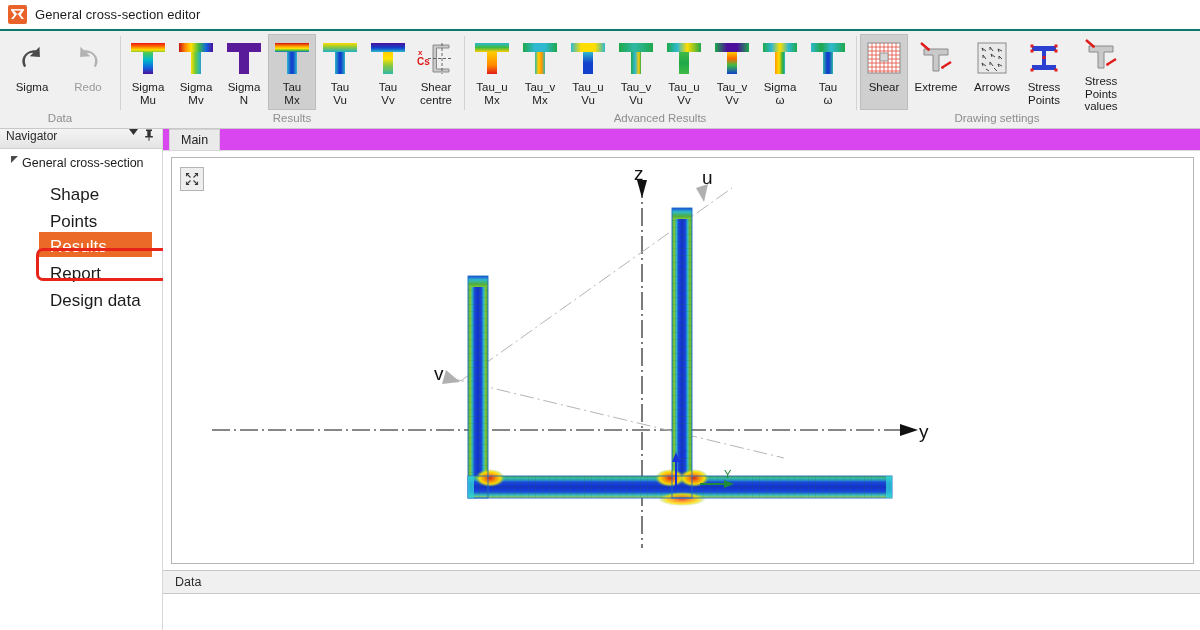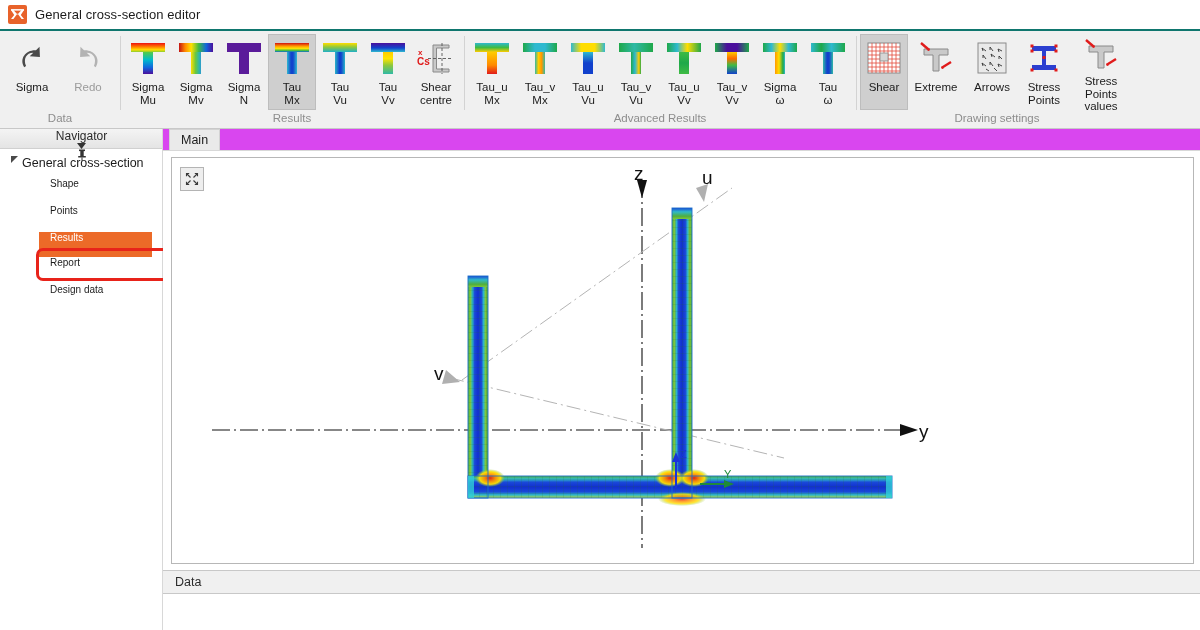--- a/index.html
+++ b/index.html
@@ -130,42 +130,41 @@
     background: #ffffff;
     border-right: 1px solid #d8d8d8;
     display: flex;
     flex-direction: column;
   }
   #nav-header {
     height: 20px;
     background: linear-gradient(#f4f4f4, #e4e4e4);
     border-bottom: 1px solid #d0d0d0;
     display: flex;
-    align-items: center;
+    align-items: flex-start;
     padding: 0 5px 0 6px;
     font-size: 12px;
     color: #2b2b2b;
-    flex-direction: column;
   }
   #nav-header .sp { flex: 1 1 auto; }
   .nav-ico { width: 16px; display: flex; justify-content: center; align-items: center; }
   #nav-tree { padding-top: 7px; position: relative; }
   .nav-root {
     display: flex; align-items: flex-start;
     height: 22px; padding-left: 8px;
     font-size: 12.5px; color: #1b1b1b;
   }
   .nav-root .tri {
     width: 14px; display: flex; align-items: center; justify-content: center;
   }
   .nav-item {
     height: 27px;
-    display: flex; align-items: flex-start;
+    display: flex; align-items: flex-end;
     padding-left: 50px;
-    font-size: 10px;
+    font-size: 17px;
     color: #1b1b1b;
     position: relative;
   }
   .nav-item.active {
     background: #ec6a28;
     color: #ffffff;
     margin-left: 39px;
     padding-left: 11px;
     margin-right: 10px;
     height: 25px;

